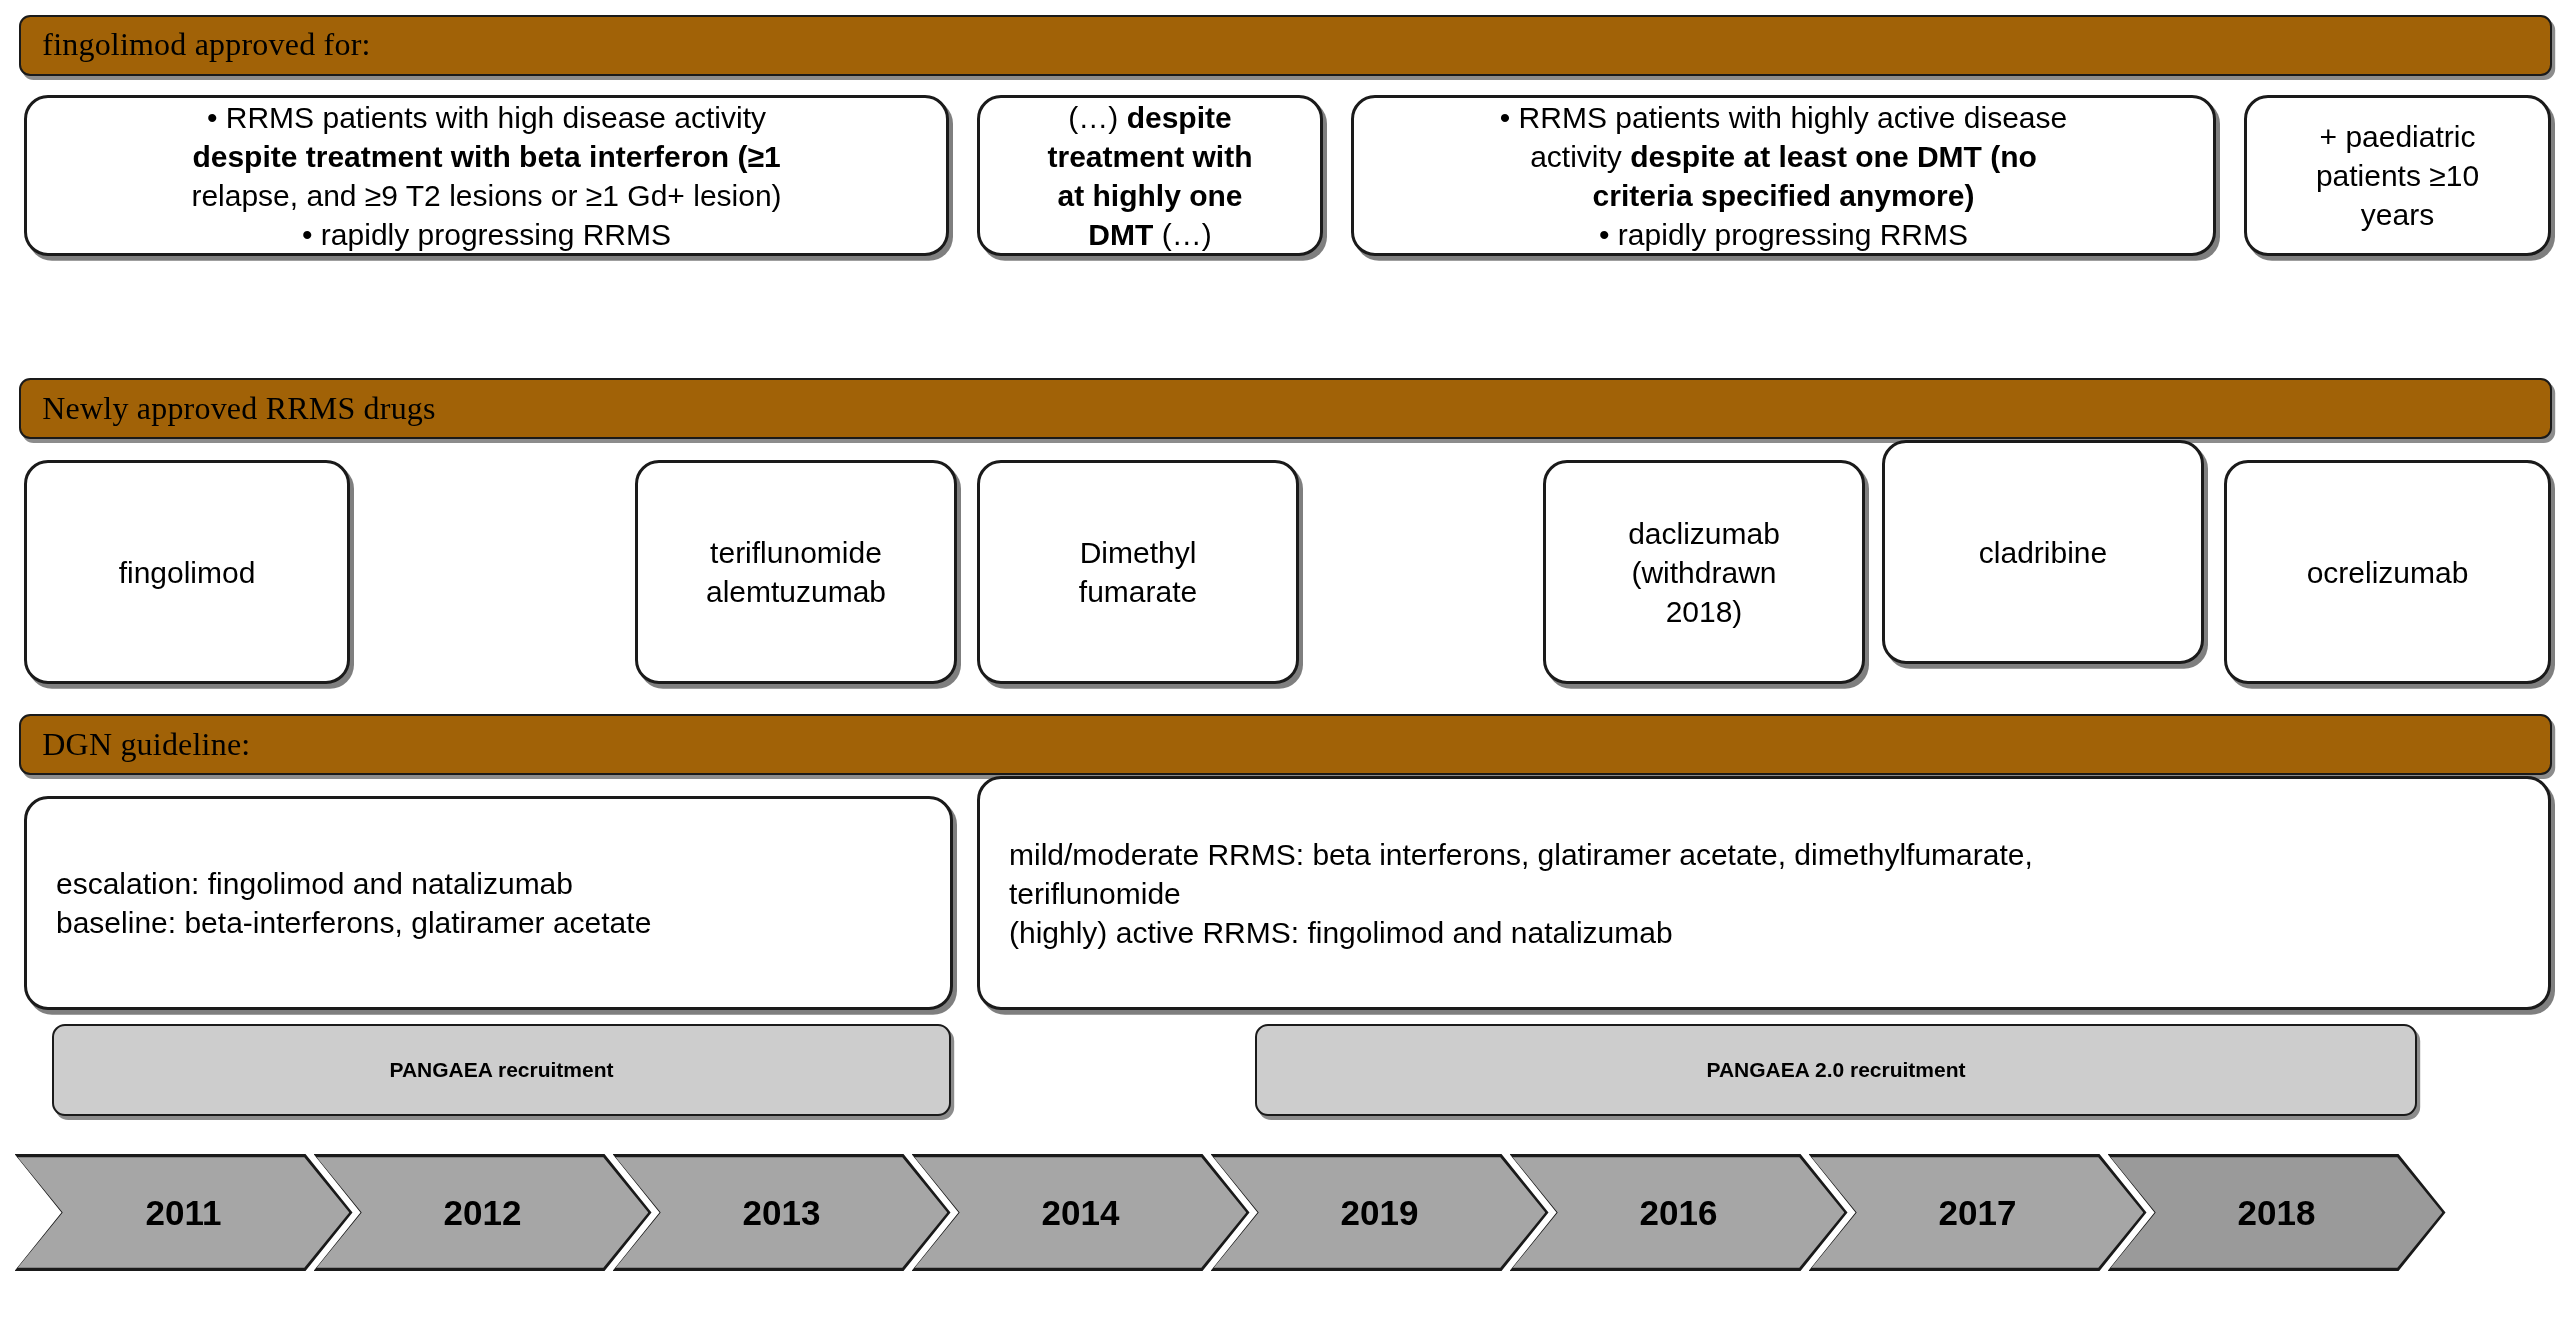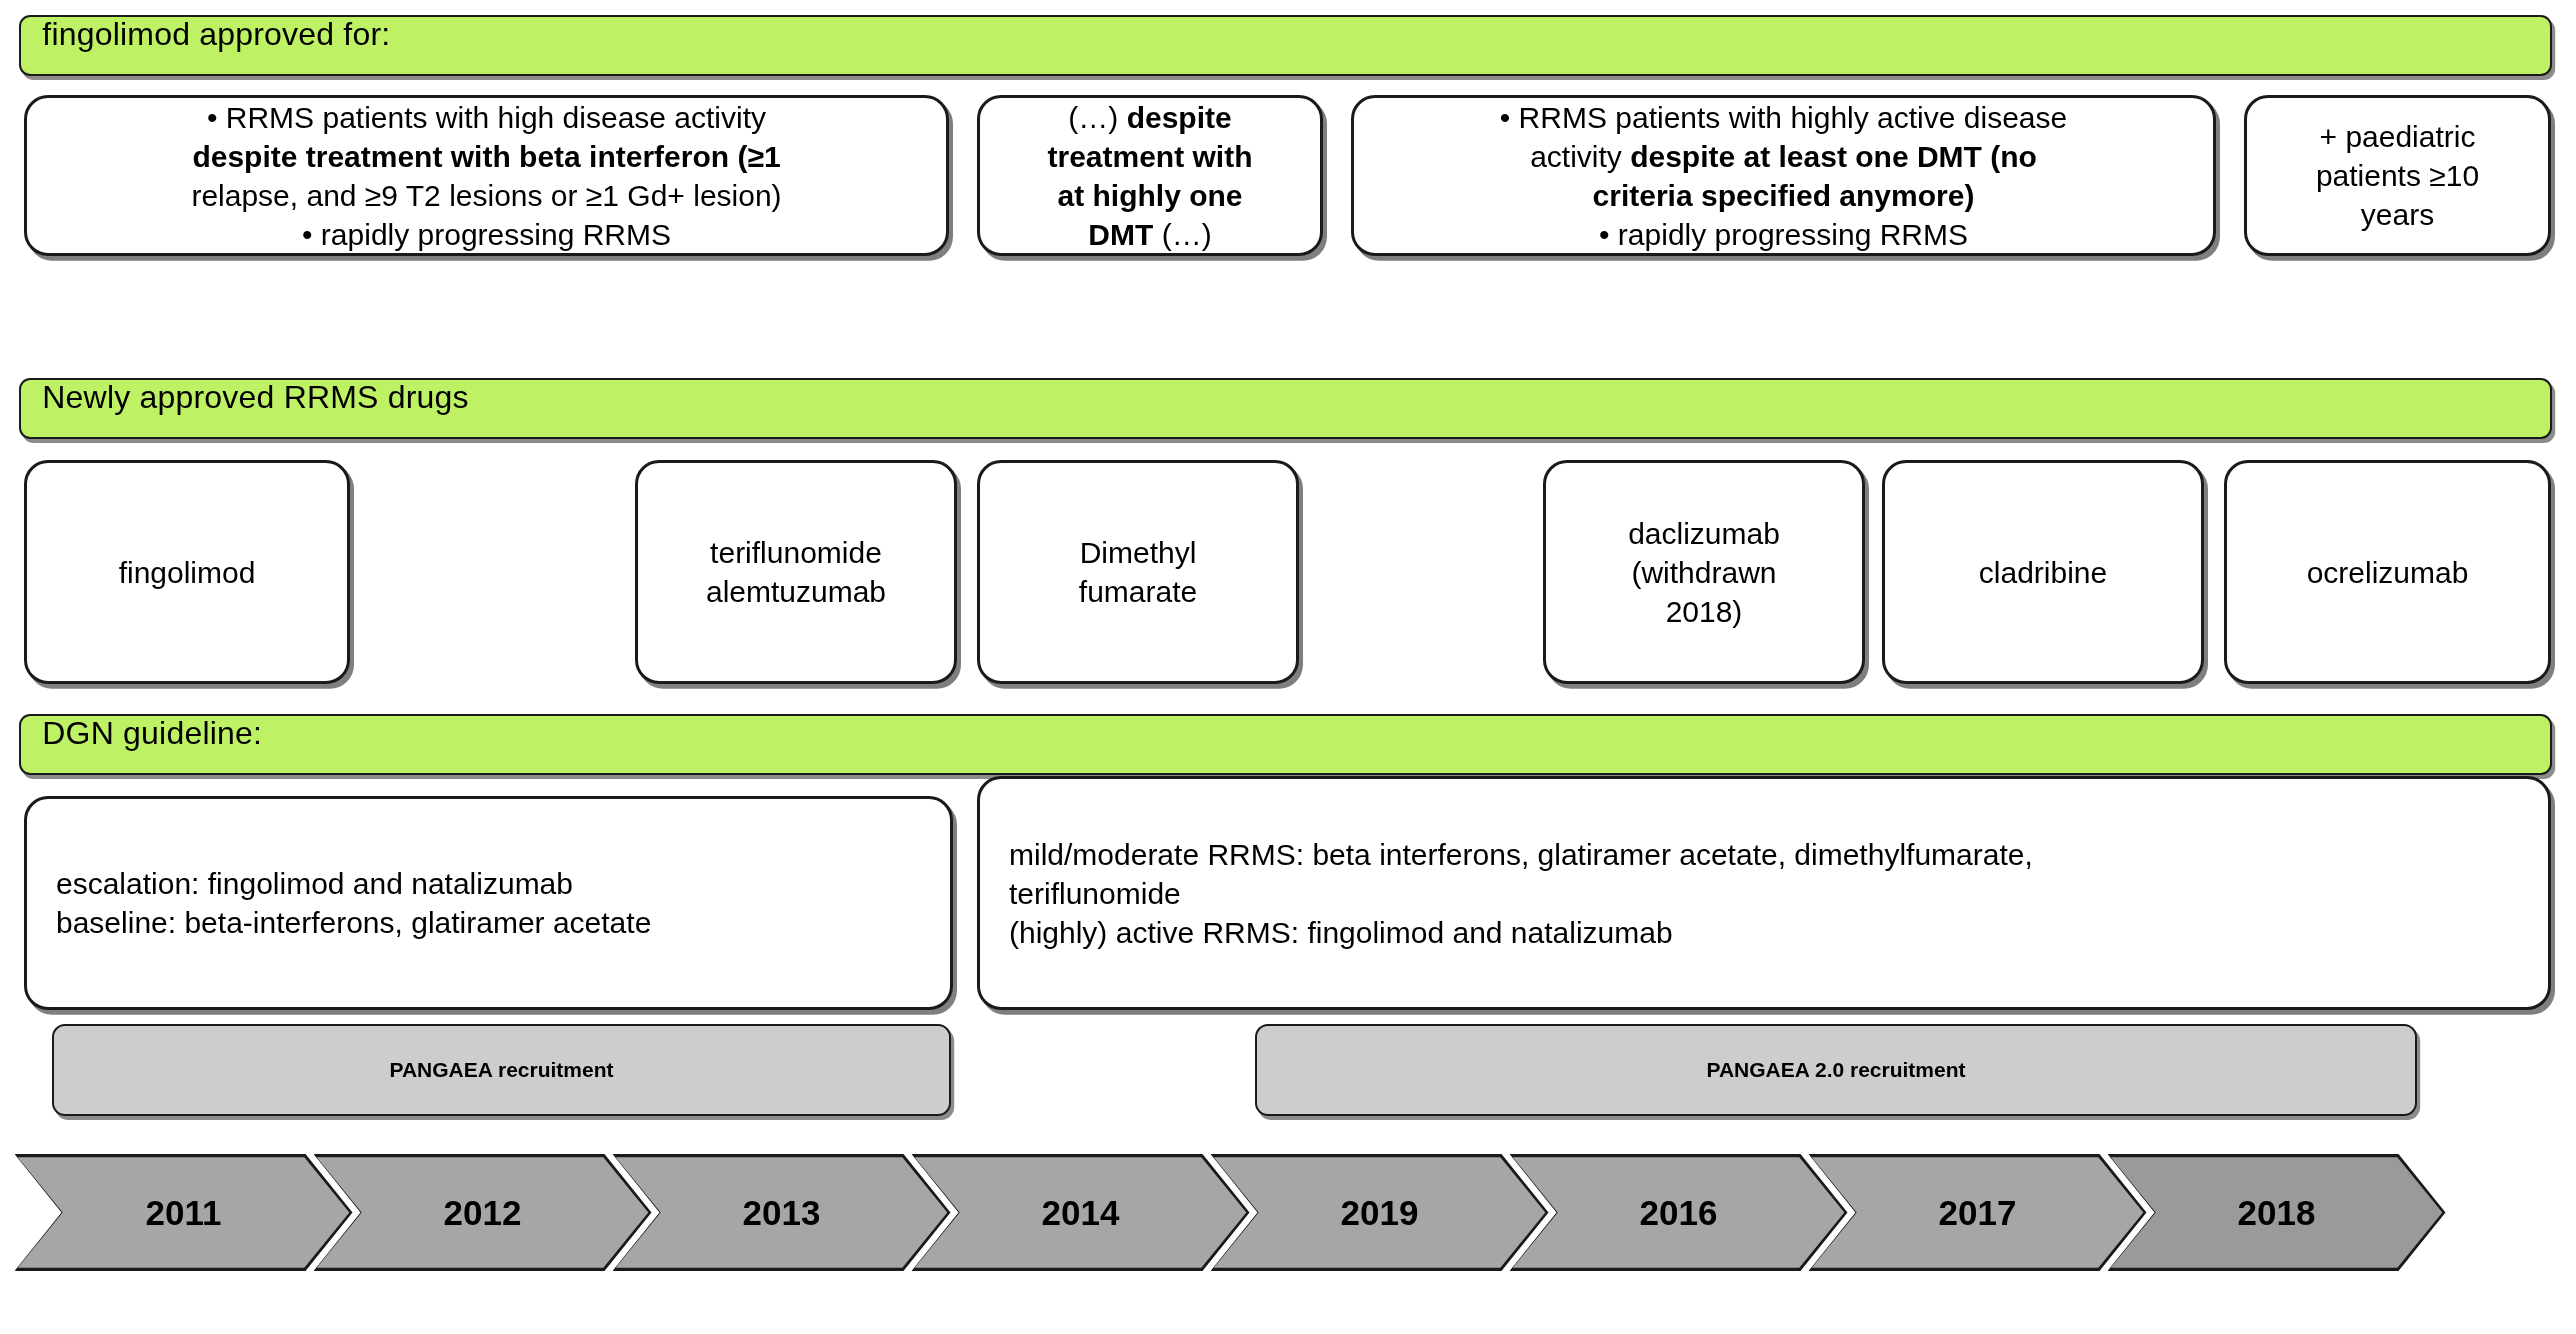--- a/index.html
+++ b/index.html
@@ -16,25 +16,27 @@
     width: 2576px;
     height: 1334px;
     background: #ffffff;
     overflow: hidden;
   }
 
   
   .band {
     position: absolute;
     box-sizing: border-box;
-    background: #bef264;
+    background: #a16207;
     border: 2.4px solid #1a1a1a;
     border-radius: 11.3px;
     display: flex;
+    align-items: center;
     box-shadow: 3.2px 4px 0 rgba(0,0,0,0.45);
+    font-family: Liberation Serif, serif;
   }
   .band-label {
     padding-left: 21px;
     font-size: 32px;
     line-height: 1.1;
     letter-spacing: 0.2px;
   }
 
   .card {
     position: absolute;
@@ -181,21 +183,21 @@
   </div>
 
   <div class="card" style="left:1543px; top:460px; width:322px; height:224px;">
     <div class="card-inner center">
       <span class="bullet-line">daclizumab</span>
       <span class="bullet-line">(withdrawn</span>
       <span class="bullet-line">2018)</span>
     </div>
   </div>
 
-  <div class="card" style="left:1882px; top:460px; width:322px; height:224px;">
+  <div class="card" style="left:1882px; top:440px; width:322px; height:224px;">
     <div class="card-inner center">
       <span class="bullet-line">cladribine</span>
     </div>
   </div>
 
   <div class="card" style="left:2224px; top:460px; width:327px; height:224px;">
     <div class="card-inner center">
       <span class="bullet-line">ocrelizumab</span>
     </div>
   </div>

